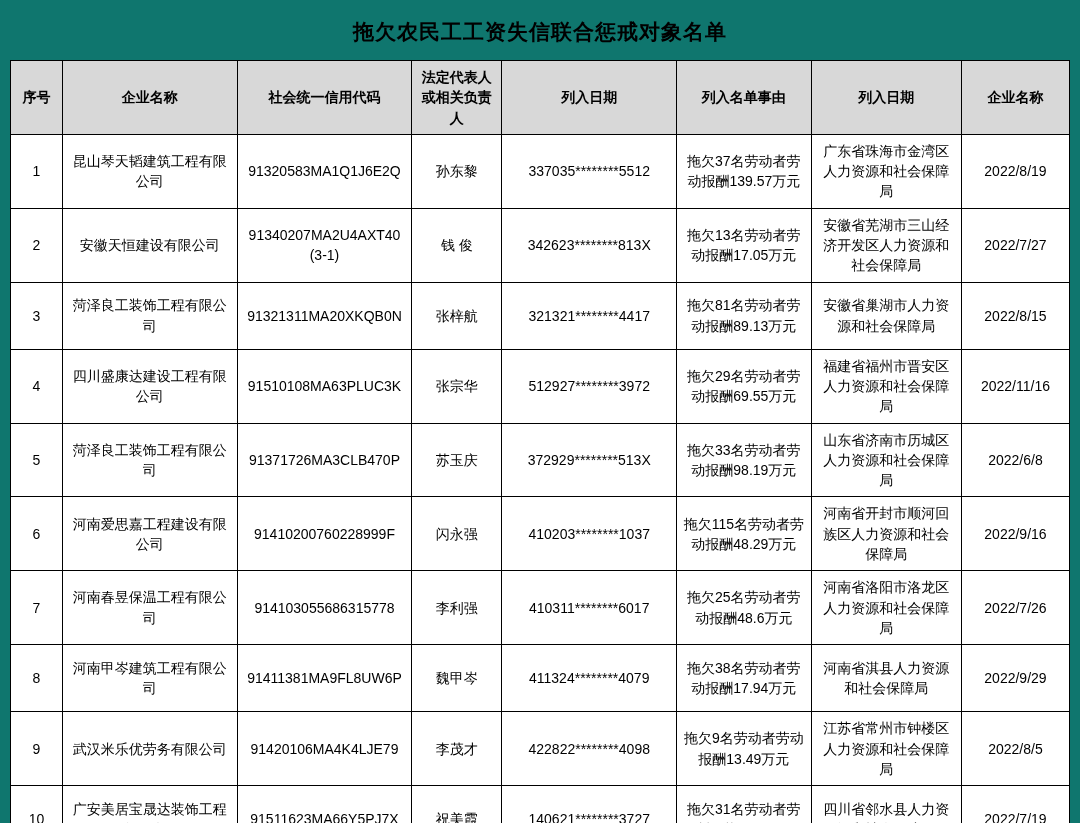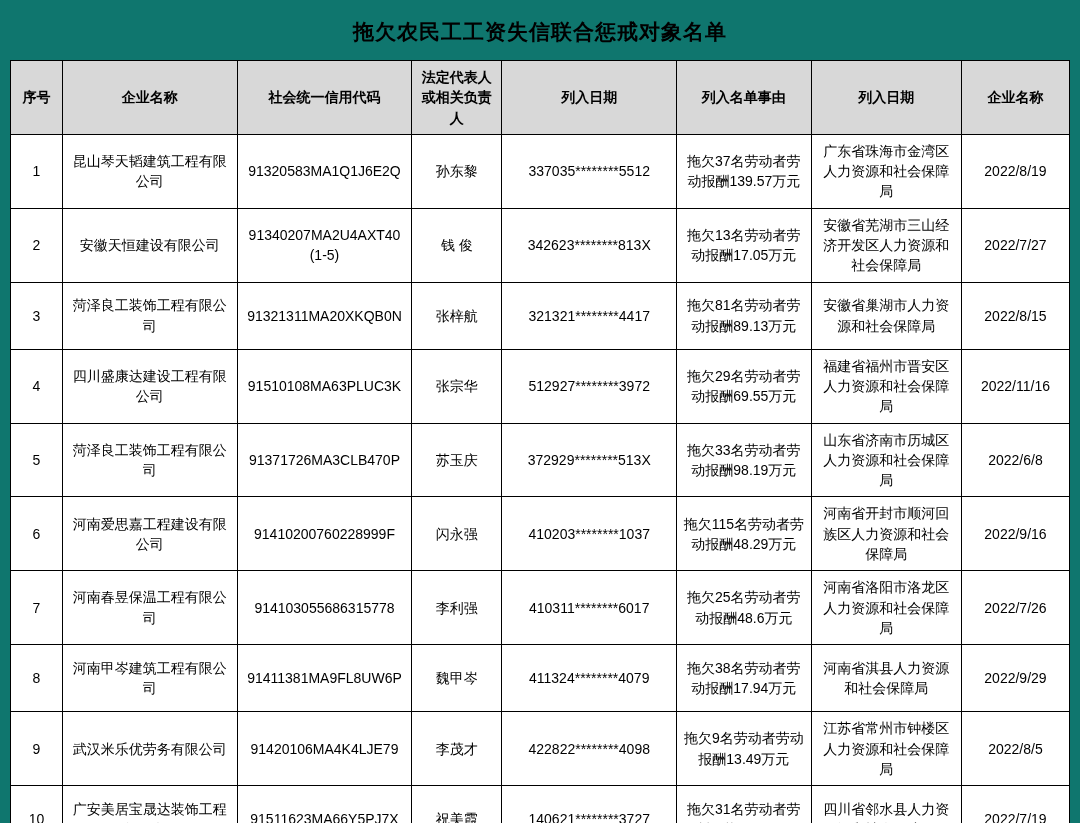--- a/index.html
+++ b/index.html
@@ -95,21 +95,21 @@
           <td>91320583MA1Q1J6E2Q</td>
           <td>孙东黎</td>
           <td>337035********5512</td>
           <td>拖欠37名劳动者劳动报酬139.57万元</td>
           <td>广东省珠海市金湾区人力资源和社会保障局</td>
           <td>2022/8/19</td>
         </tr>
         <tr>
           <td>2</td>
           <td>安徽天恒建设有限公司</td>
-          <td>91340207MA2U4AXT40(1-5)</td>
+          <td>91340207MA2U4AXT40(3-1)</td>
           <td>钱 俊</td>
           <td>342623********813X</td>
           <td>拖欠13名劳动者劳动报酬17.05万元</td>
           <td>安徽省芜湖市三山经济开发区人力资源和社会保障局</td>
           <td>2022/7/27</td>
         </tr>
         <tr>
           <td>3</td>
           <td>菏泽良工装饰工程有限公司</td>
           <td>91321311MA20XKQB0N</td>

